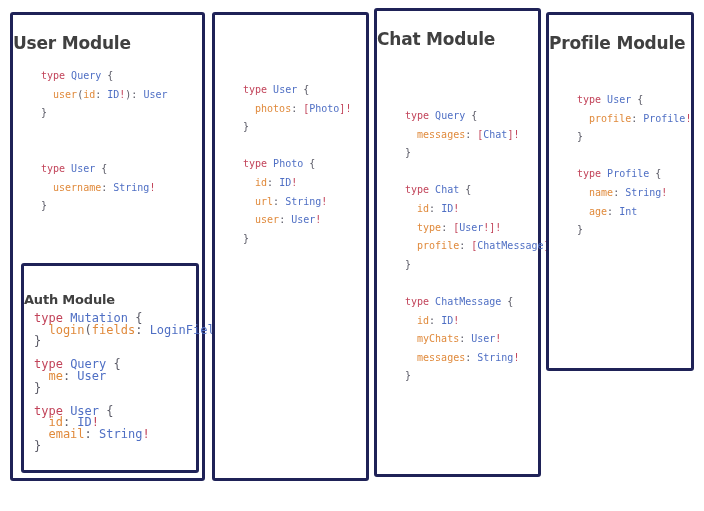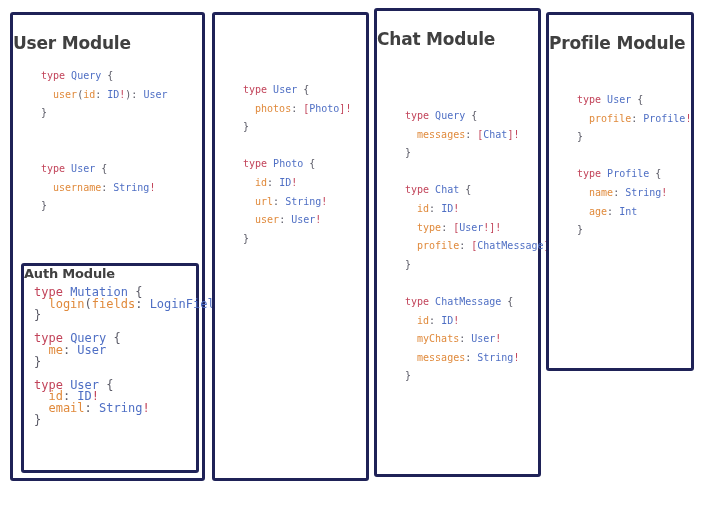--- a/index.html
+++ b/index.html
@@ -38,21 +38,21 @@
   }
 
   .card-lvl1 > .module-title {
     font-size: 17px;
     margin-top: 18px;
     margin-bottom: 6px;
   }
 
   .card-lvl2 > .module-title {
     font-size: 13px;
-    margin-top: 0;
+    margin-top: 26px;
     margin-bottom: 4px;
   }
 
   .code-block {
     font-family: "DejaVu Sans Mono", "Liberation Mono", monospace;
     white-space: pre;
     color: #4a4a55;
   }
 
   .card-lvl1 .code-lvl1 {

